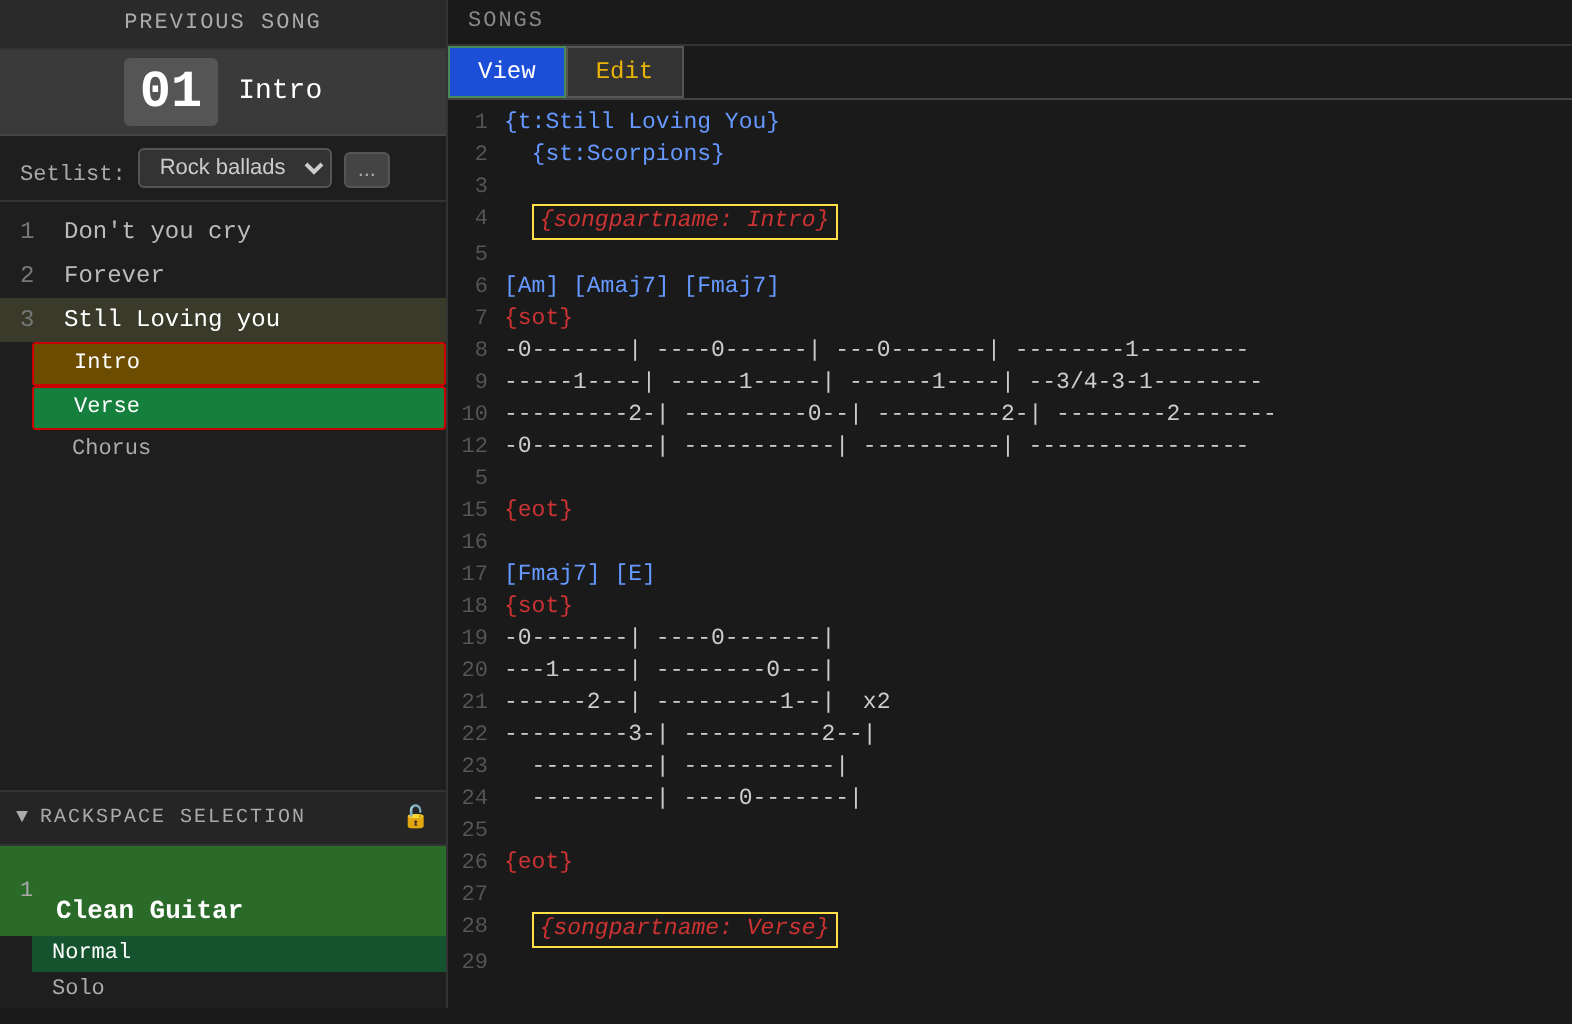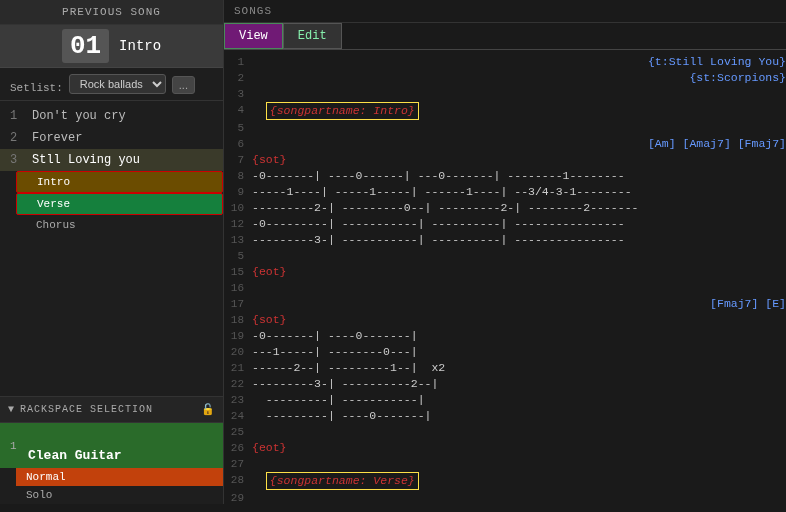--- a/index.html
+++ b/index.html
@@ -217,21 +217,21 @@
     }
 
     .rack-sub-item {
       padding: 3px 10px;
       font-size: 11px;
       color: #aaa;
       cursor: pointer;
     }
 
     .rack-sub-item.active-sub {
-      background: #c2410c;
+      background: #14532d;
       color: #fff;
     }
 
     
     .main-content {
       flex: 1;
       display: flex;
       flex-direction: column;
       background: #1a1a1a;
       overflow: hidden;
@@ -252,28 +252,28 @@
     }
 
     .tab {
       padding: 5px 14px;
       font-size: 12px;
       cursor: pointer;
       border: 1px solid transparent;
     }
 
     .tab.view {
-      background: #701a75;
+      background: #1d4ed8;
       color: #fff;
       border-color: #4a8a5a;
     }
 
     .tab.edit {
       background: #333;
-      color: #86efac;
+      color: #eab308;
       border-color: #555;
     }
 
     .editor-area {
       flex: 1;
       overflow-y: auto;
       padding: 4px 0;
       background: #1a1a1a;
     }
 
@@ -293,21 +293,21 @@
       padding-right: 8px;
       user-select: none;
       font-size: 11px;
     }
 
     .line-content {
       flex: 1;
       white-space: pre;
     }
 
-    .c-blue { color: #6699ff; text-align: right; }
+    .c-blue { color: #6699ff; }
     .c-red { color: #cc3333; }
     .c-white { color: #cccccc; }
 
     .songpart-box {
       display: inline-block;
       border: 1px solid #fde047;
       padding: 0 3px;
       color: #cc3333;
       font-style: italic;
     }
@@ -418,24 +418,20 @@
     </div>
     <div class="code-line">
       <span class="line-num">10</span>
       <span class="line-content c-white">---------2-| ---------0--| ---------2-| --------2-------</span>
     </div>
     <div class="code-line">
       <span class="line-num">12</span>
       <span class="line-content c-white">-0---------| -----------| ----------| ----------------</span>
     </div>
     <div class="code-line">
-      <span class="line-num">13</span>
-      <span class="line-content c-white">---------3-| -----------| ----------| ----------------</span>
-    </div>
-    <div class="code-line">
       <span class="line-num">5</span>
       <span class="line-content"> </span>
     </div>
     <div class="code-line">
       <span class="line-num">15</span>
       <span class="line-content c-red">{eot}</span>
     </div>
     <div class="code-line">
       <span class="line-num">16</span>
       <span class="line-content"> </span>

